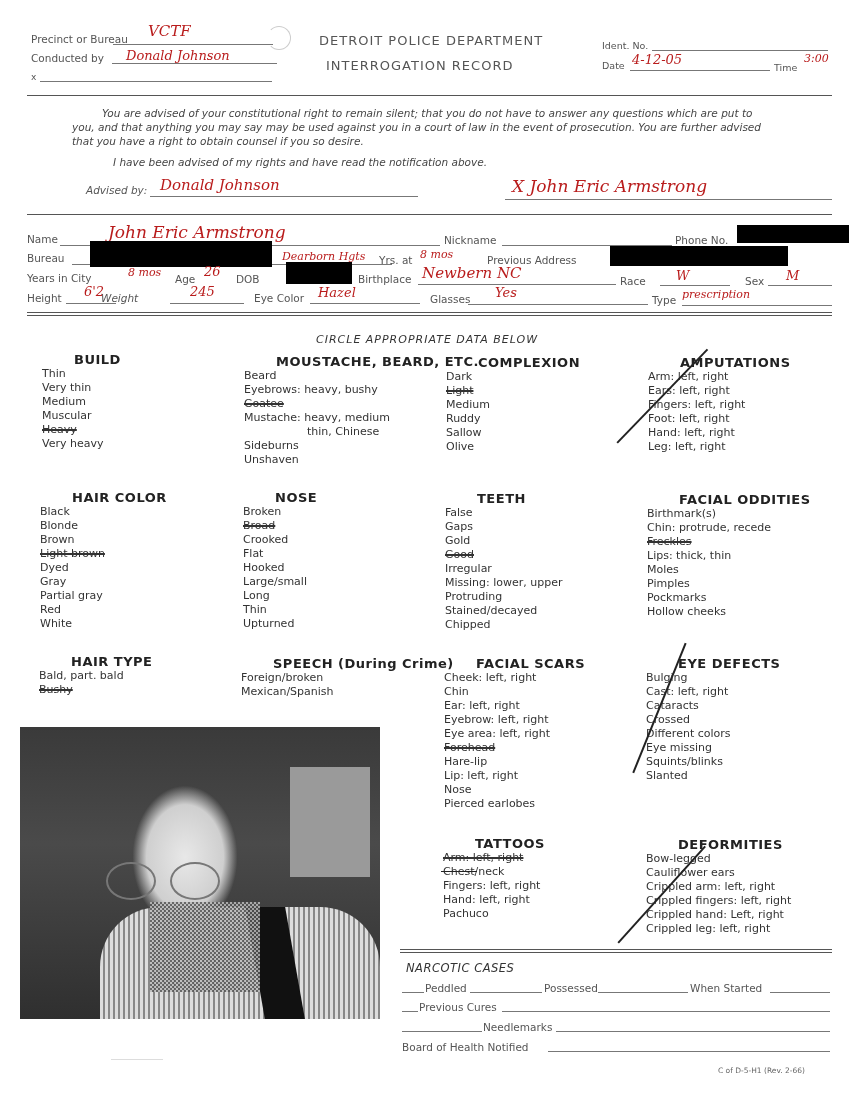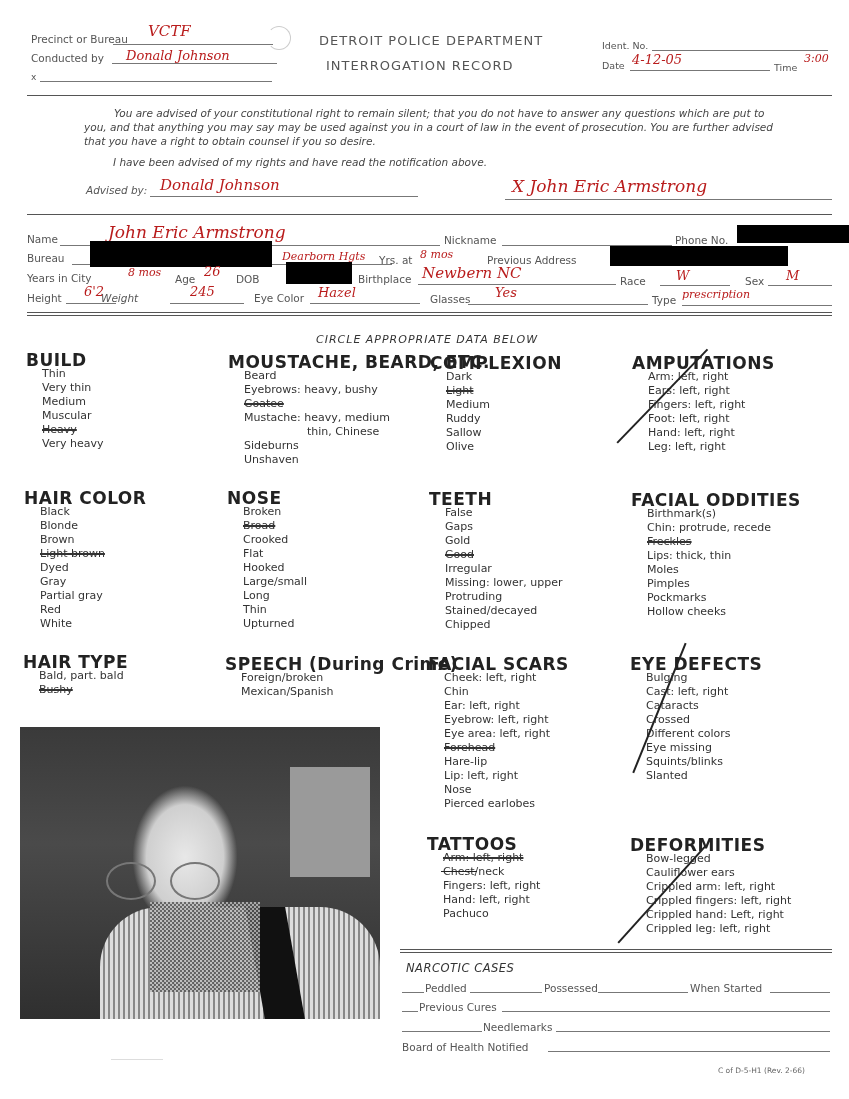--- a/index.html
+++ b/index.html
@@ -8,21 +8,21 @@
   .abs { position:absolute; }
   .lbl { font-size:10.5px; color:#555; }
   .hand { font-family:"DejaVu Serif", serif; font-style:italic; color:#b91c1c; font-size:13px; }
   .line { position:absolute; border-bottom:1px solid #777; height:0; }
   .rule { position:absolute; left:27px; width:805px; border-top:1px solid #555; height:0; }
   .rule.dbl { border-top:1px solid #555; border-bottom:1px solid #555; height:2px; }
   .redact { position:absolute; background:#000; }
   .title { font-size:13px; letter-spacing:1px; color:#555; }
   .notice { font-size:10.5px; font-style:italic; color:#444; line-height:14px; }
   .sec { position:absolute; font-size:11px; line-height:14px; }
-  .sec .hd { font-weight:bold; font-size:17px; color:#222; letter-spacing:0.5px; }
+  .sec .hd { font-weight:bold; font-size:13px; color:#222; letter-spacing:0.5px;margin-left:48px; }
   .sec .it { padding-left:16px; color:#333; }
   .sec .it.struck { text-decoration:line-through; text-decoration-thickness:1.5px; }
   .slash { position:absolute; height:1.5px; background:#222; transform-origin:left center; }
   .photo { position:absolute; left:20px; top:727px; width:360px; height:292px;
            background: radial-gradient(ellipse 70px 95px at 165px 130px, #e8e8e8 0%, #cfcfcf 55%, transparent 75%),
                        linear-gradient(180deg, #3a3a3a 0%, #4a4a4a 40%, #2f2f2f 100%); overflow:hidden; }
   .photo .shirt { position:absolute; left:80px; top:180px; width:280px; height:120px;
                   background: repeating-linear-gradient(90deg, #ddd 0 3px, #888 3px 5px); border-radius:60px 60px 0 0; }
   .photo .glasses { position:absolute; top:135px; width:46px; height:34px; border:2px solid #777; border-radius:50%; }
   .photo .strap { position:absolute; left:235px; top:180px; width:40px; height:112px; background:#111; transform:skewX(10deg); }
@@ -49,21 +49,21 @@
 <div class="abs lbl" style="left:602px;top:40px;font-size:9.5px;">Ident. No.</div>
 <div class="line" style="left:652px;top:50px;width:176px;"></div>
 <div class="abs lbl" style="left:602px;top:60px;font-size:9.5px;">Date</div>
 <div class="line" style="left:630px;top:70px;width:140px;"></div>
 <div class="abs hand" style="left:632px;top:52px;">4-12-05</div>
 <div class="abs lbl" style="left:774px;top:62px;font-size:9.5px;text-align:center;">Time</div>
 <div class="abs hand" style="left:804px;top:52px;font-size:11px;">3:00</div>
 
 <div class="rule" style="top:95px;"></div>
 
-<div class="abs notice" style="left:84px;top:106px;width:700px;text-indent:30px;">You are advised of your constitutional right to remain silent; that you do not have to answer any questions which are put to you, and that anything you may say may be used against you in a court of law in the event of prosecution. You are further advised that you have a right to obtain counsel if you so desire.</div>
+<div class="abs notice" style="left:72px;top:106px;width:700px;text-indent:30px;">You are advised of your constitutional right to remain silent; that you do not have to answer any questions which are put to you, and that anything you may say may be used against you in a court of law in the event of prosecution. You are further advised that you have a right to obtain counsel if you so desire.</div>
 <div class="abs notice" style="left:113px;top:155px;">I have been advised of my rights and have read the notification above.</div>
 <div class="abs lbl" style="left:86px;top:184px;font-style:italic;">Advised by:</div>
 <div class="line" style="left:150px;top:196px;width:268px;"></div>
 <div class="abs hand" style="left:160px;top:176px;font-size:15px;">Donald Johnson</div>
 <div class="line" style="left:505px;top:199px;width:327px;"></div>
 <div class="abs hand" style="left:512px;top:176px;font-size:17px;font-family:'DejaVu Serif',serif;">X John Eric Armstrong</div>
 
 <div class="rule" style="top:214px;"></div>
 
 <div class="abs lbl" style="left:27px;top:233px;">Name</div>

